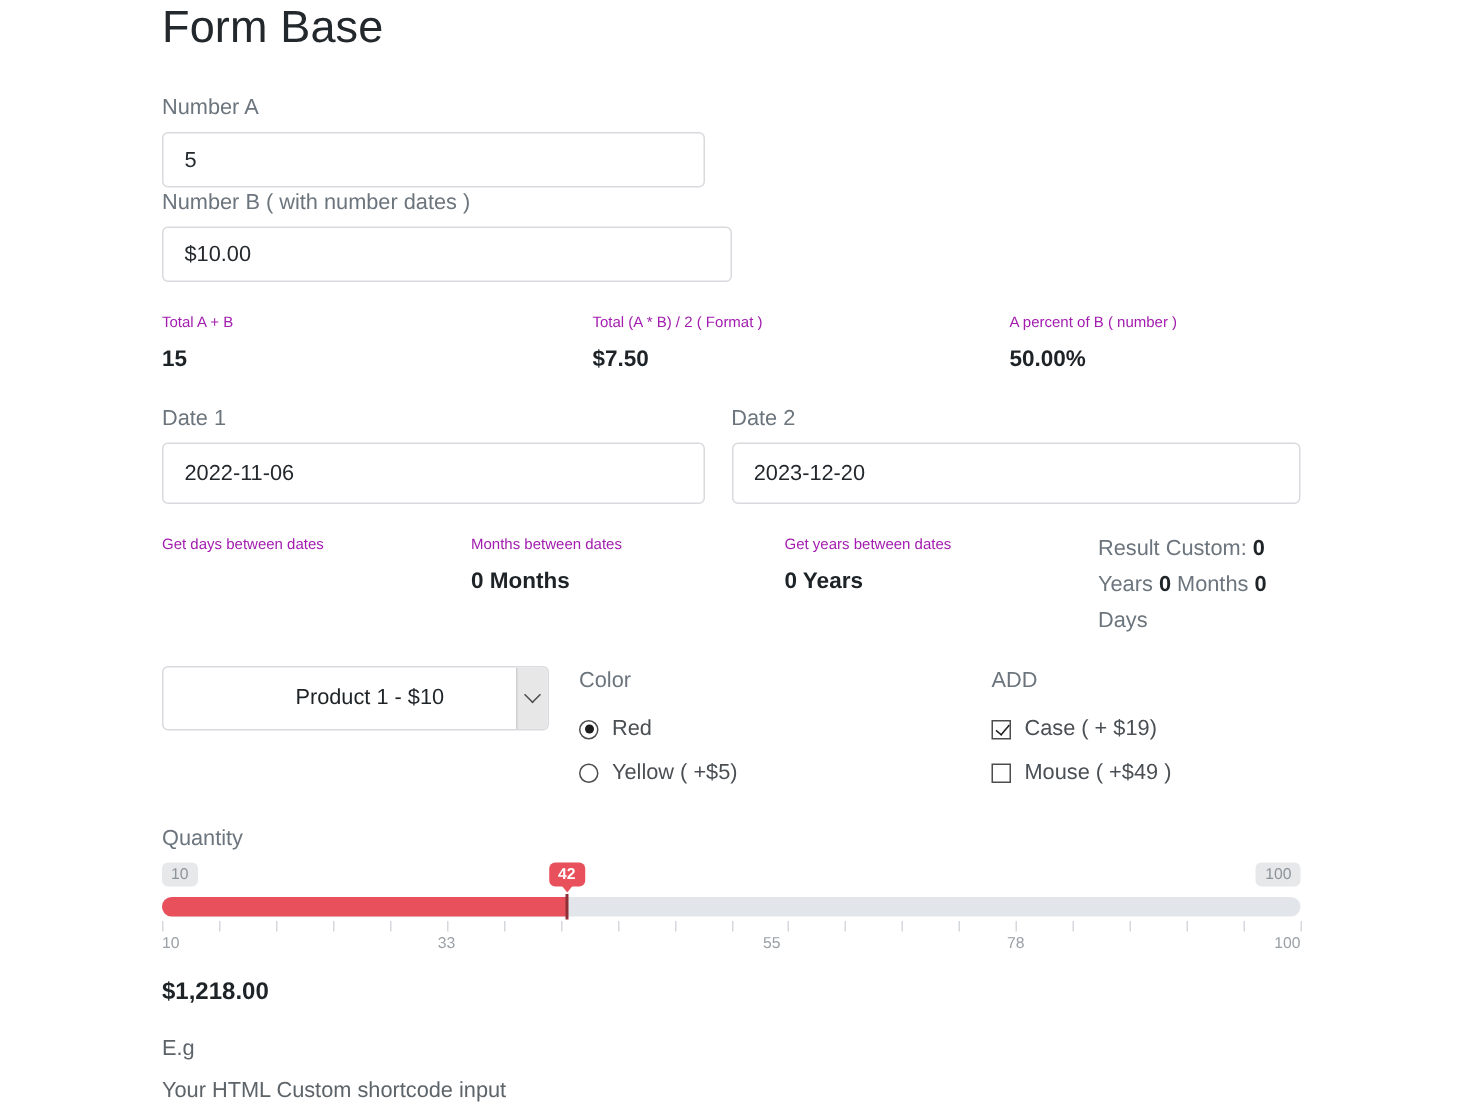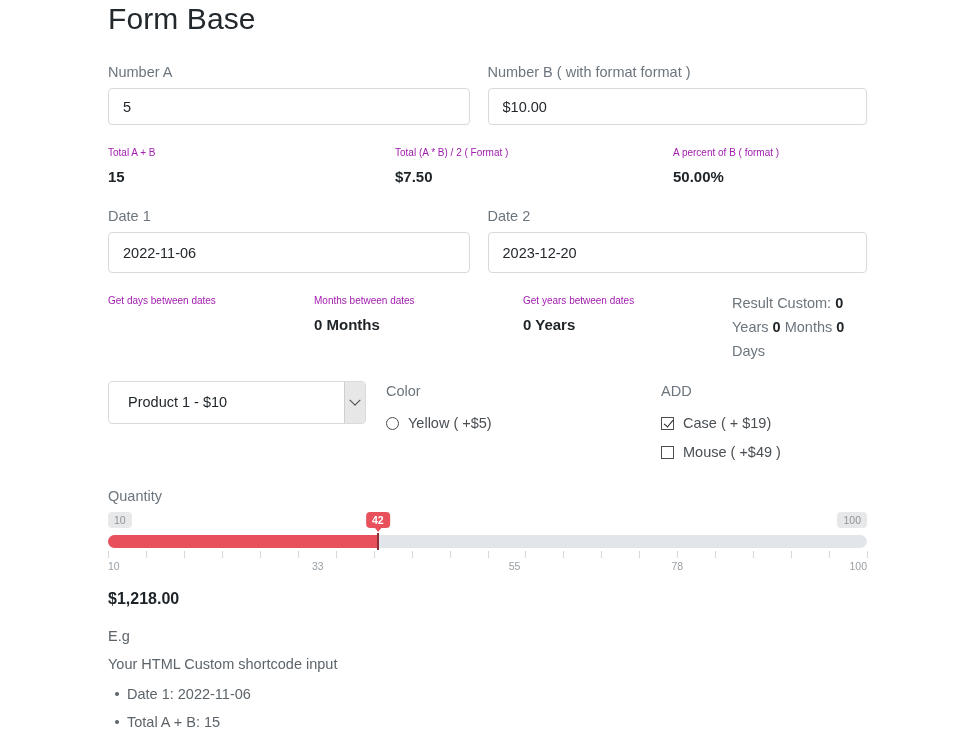--- a/index.html
+++ b/index.html
@@ -102,20 +102,21 @@
     border-radius: 4px;
     box-sizing: border-box;
     background: #fff;
     overflow: hidden;
   }
   .select-value {
     font-size: 14.5px;
     color: #1d2327;
     line-height: 41px;
     padding-left: 19px;
+    text-align: center;
   }
   .select-btn {
     position: absolute;
     top: 0;
     right: 0;
     width: 20px;
     height: 41px;
     background: #e7e7e7;
     border-left: 1px solid #cfcfcf;
     display: flex;
@@ -298,54 +299,54 @@
   ul.bullets li::before {
     content: "";
     position: absolute;
     left: -12px;
     top: 12px;
     width: 4px;
     height: 4px;
     border-radius: 50%;
     background: #5d6469;
   }
-  .mt-24 { margin-top: 24px; }
+  .mt-24 { margin-top: 24px; flex-direction: column; }
   .mt-18 { margin-top: 18px; }
   .mt-14 { margin-top: 14px; }
   .mt-12 { margin-top: 12px; }
 </style>
 </head>
 <body>
 
 <div class="page">
 
   <h1 class="page-title">Form Base</h1>
 
   <div class="row col-2 mt-24">
     <div class="field">
       <span class="field-label">Number A</span>
       <input class="input" type="text" value="5" style="">
     </div>
     <div class="field" style="padding-right:0">
-      <span class="field-label">Number B ( with format format )</span>
+      <span class="field-label">Number B ( with number dates )</span>
       <input class="input" type="text" value="$10.00" style="">
     </div>
   </div>
 
   <div class="row mt-18">
     <div class="result" style="width:287px">
       <span class="result-label">Total A + B</span>
       <span class="result-value">15</span>
     </div>
     <div class="result" style="width:278px">
       <span class="result-label">Total (A * B) / 2 ( Format )</span>
       <span class="result-value">$7.50</span>
     </div>
     <div class="result">
-      <span class="result-label">A percent of B ( format )</span>
+      <span class="result-label">A percent of B ( number )</span>
       <span class="result-value">50.00%</span>
     </div>
   </div>
 
   <div class="row col-2 mt-18">
     <div class="field">
       <span class="field-label">Date 1</span>
       <input class="input" style="height: 41px; line-height: 39px;" type="text" value="2022-11-06">
     </div>
     <div class="field" style="padding-right:0">
@@ -384,20 +385,24 @@
       <div class="select-wrap">
         <div class="select-value">Product 1 - $10</div>
         <div class="select-btn">
             <span class="chev"></span>
           </div>
       </div>
     </div>
 
     <div style="width:275px">
       <span class="group-label">Color</span>
+      <div class="opt">
+        <span class="radio checked"></span>
+        <span>Red</span>
+      </div>
       <div class="opt">
         <span class="radio"></span>
         <span>Yellow ( +$5)</span>
       </div>
     </div>
 
     <div>
       <span class="group-label">ADD</span>
       <div class="opt">
         <span class="cbox checked"></span>
@@ -440,21 +445,21 @@
           <div class="tick" style="left: 70%;"></div>
           <div class="tick" style="left: 75%;"></div>
           <div class="tick" style="left: 80%;"></div>
           <div class="tick" style="left: 85%;"></div>
           <div class="tick" style="left: 90%;"></div>
           <div class="tick" style="left: 95%;"></div>
           <div class="tick" style="left: 100%;"></div>
         </div>
       <div class="tick-labels" id="tick-labels">
           <span class="tick-label" style="left: 0px; transform: none;">10</span>
-          <span class="tick-label" style="left: 25%; margin-left: 20px;">33</span>
+          <span class="tick-label" style="left: 25%;">33</span>
           <span class="tick-label" style="left: 50%; margin-left: 27px;">55</span>
           <span class="tick-label" style="left: 75%;">78</span>
           <span class="tick-label" style="left: auto; right: 0px; transform: none;">100</span>
         </div>
     </div>
   </div>
 
   <div class="mt-14">
     <span class="result-value" style="font-size:16px">$1,218.00</span>
   </div>

